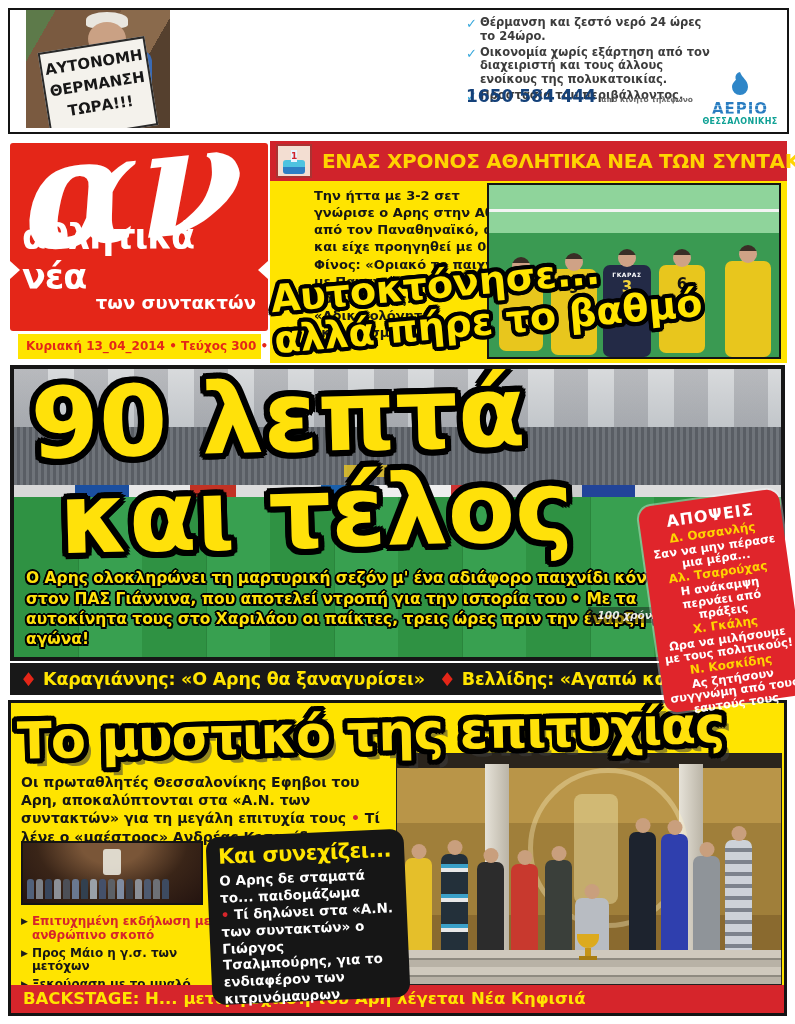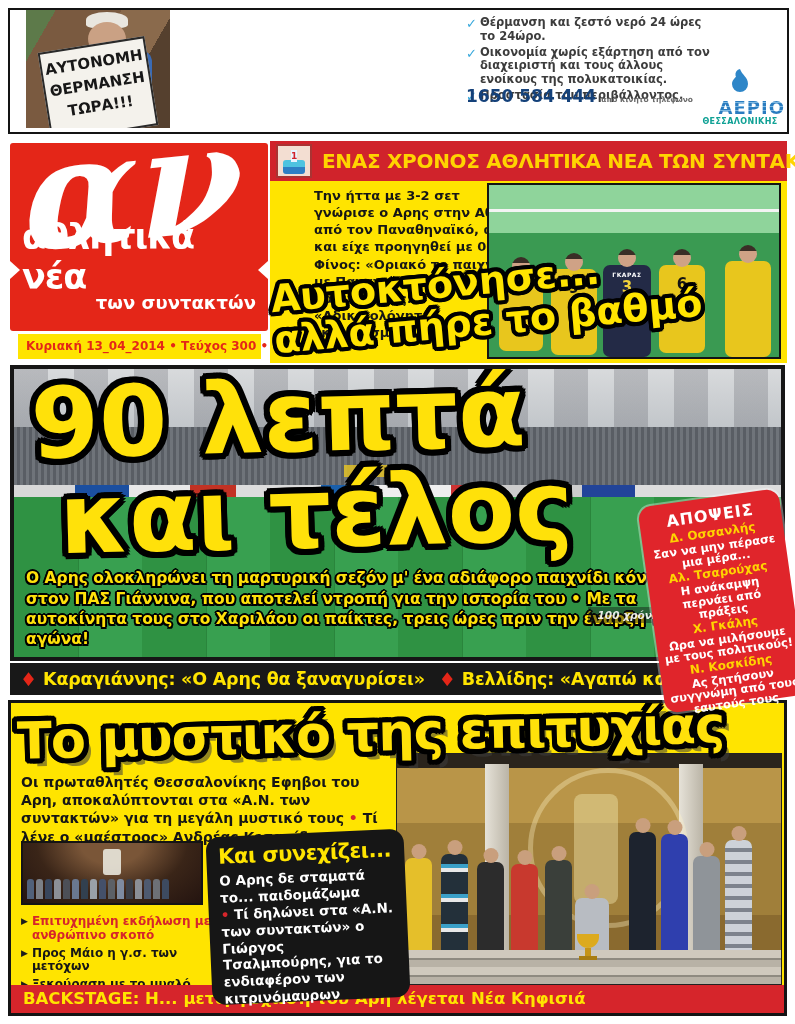--- a/index.html
+++ b/index.html
@@ -29,22 +29,22 @@
   .ad-slogan .l1{font-size:45px;font-weight:800;line-height:1;letter-spacing:-1px;}
   .ad-slogan .l2{font-size:33px;font-weight:800;line-height:1.05;letter-spacing:-1px;}
   .ad-right{left:448px;top:0;width:329px;height:118px;}
   .ad-bullets{left:8px;top:6px;width:252px;font-size:11.5px;font-weight:bold;color:#3c3c3c;line-height:1.2;}
   .ad-bullet{margin-bottom:2px;display:flex;}
   .ad-bullet .chk{color:#38a8dc;font-weight:800;margin-right:3px;font-size:13px;}
   .ad-phones{left:8px;top:76px;width:250px;line-height:1.25;}
   .ad-phone{font-size:17px;font-weight:800;color:#14417a;white-space:nowrap;}
   .ad-note{font-size:7.5px;color:#6a6a6a;font-weight:bold;}
   .ad-logo{right:2px;bottom:2px;width:90px;text-align:center;}
-  .ad-logo .nm{font-size:18px;font-weight:800;color:#2a7cc0;letter-spacing:1px;line-height:1;
-     background:repeating-linear-gradient(180deg,#2a7cc0 0 3px,#7db9e2 3px 4px);-webkit-background-clip:text;background-clip:text;text-align:right;-webkit-text-fill-color:transparent;}
+  .ad-logo .nm{font-size:15px;font-weight:800;color:#2a7cc0;letter-spacing:1px;line-height:1;
+     background:repeating-linear-gradient(180deg,#2a7cc0 0 3px,#7db9e2 3px 4px);-webkit-background-clip:text;background-clip:text;-webkit-text-fill-color:transparent;}
   .ad-logo .sub{font-size:8px;font-weight:800;color:#0fa195;letter-spacing:.4px;}
 
   
   .mast{left:10px;top:143px;width:258px;height:188px;background:#e42618;border-radius:3px;overflow:hidden;}
   .mast .scr{position:absolute;left:14px;top:-32px;color:#fff;font-family:"DejaVu Serif","Liberation Serif",serif;
      font-style:italic;font-weight:bold;font-size:150px;line-height:1;transform:rotate(-6deg) skewX(-6deg);}
   .mast .t1{position:absolute;left:12px;bottom:34px;color:#fff;font-size:35px;font-weight:800;letter-spacing:-1px;}
   .mast .t2{position:absolute;right:12px;bottom:18px;color:#fff;font-size:18px;font-weight:800;}
   .notch{position:absolute;width:0;height:0;border-top:9px solid transparent;border-bottom:9px solid transparent;top:63%;}
   .notch.l{left:0;border-left:10px solid #fff;}
@@ -269,21 +269,21 @@
     </div>
     <div class="qitem">
       <span class="dia">♦</span>
       <span class="qtx">Βελλίδης: «Αγαπώ και σέβομαι τον Αρη»</span>
     </div>
   </div>
 
   <div class="abs bot">
     <div class="bothead ol-lg2">Το μυστικό της επιτυχίας</div>
     <div class="botdeck">
-      <span>Οι πρωταθλητές Θεσσαλονίκης Εφηβοι του Αρη, αποκαλύπτονται στα «Α.Ν. των συντακτών» για τη μεγάλη μυστικό τους</span>
+      <span>Οι πρωταθλητές Θεσσαλονίκης Εφηβοι του Αρη, αποκαλύπτονται στα «Α.Ν. των συντακτών» για τη μεγάλη επιτυχία τους</span>
       <span class="rdot">•</span>
       <span>Τί λένε ο «μαέστρος» Ανδρέας Κεσαπίδης και οι παίκτες του</span>
     </div>
 
     <div class="evphoto">
       <div class="evpodium"></div>
       <div class="evrow">
         <span style="background:#51617a;"></span>
           <span style="background:#7b7f86;"></span>
           <span style="background:#39465c;"></span>

